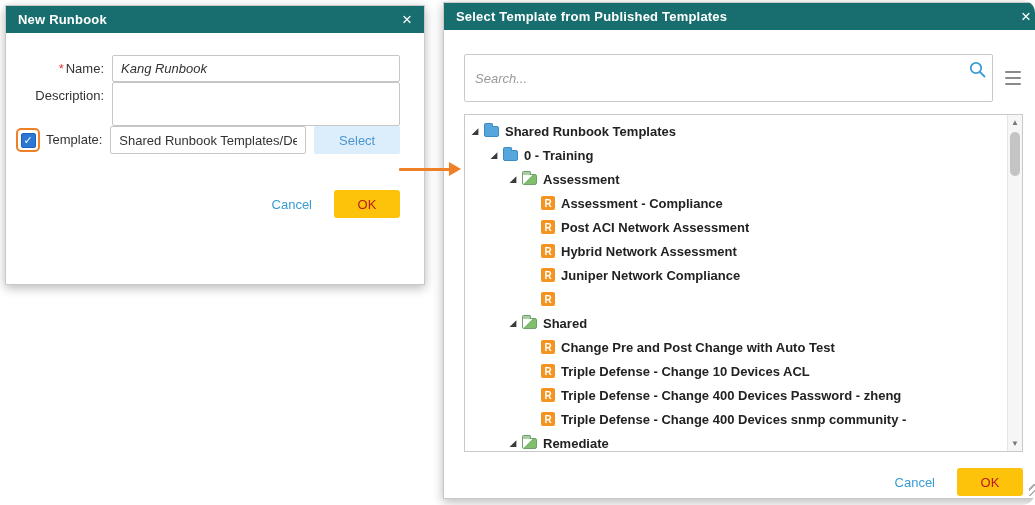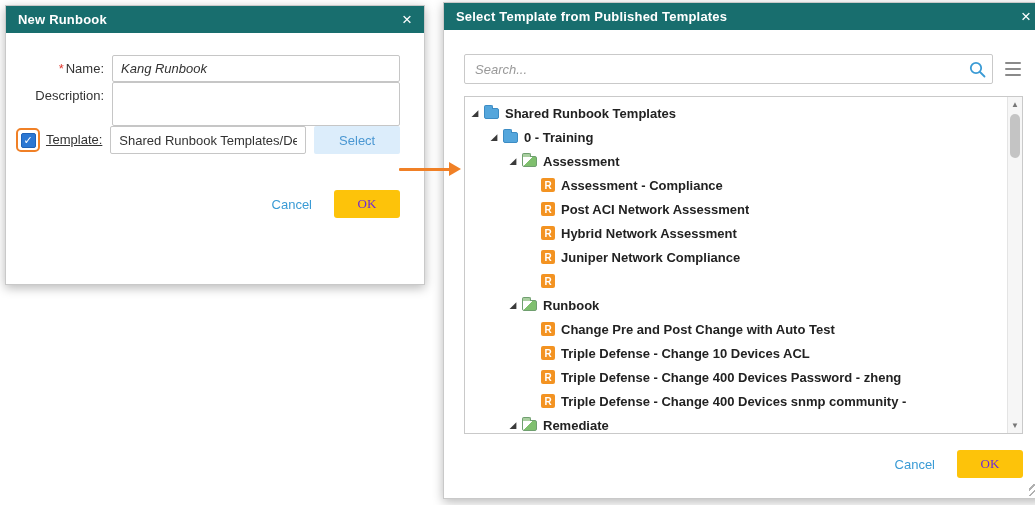--- a/index.html
+++ b/index.html
@@ -1,53 +1,53 @@
 <!DOCTYPE html>
 <html><head>
 <meta charset="utf-8">
 <style>
   * { margin:0; padding:0; box-sizing:border-box; }
   html,body { background:#fff; }
   body { font-family:"Liberation Sans", sans-serif; color:#333; }
-  .stage { position:relative; width:1035px; height:505px; background:#fff; overflow:hidden; }
+  .stage { position:relative; width:1035px; height:505px; background:#fff; overflow:hidden;border-radius:13px; }
 
   .dialog { position:absolute; background:#fff; border:1px solid #c9c9c9; box-shadow:0 3px 10px rgba(0,0,0,.28); }
   .dlg-left  { left:5px;  top:5px; width:420px; height:280px; }
   .dlg-right { left:443px; top:2px; width:601px; height:497px; }
 
   .titlebar { height:27px; background:#186e6e; color:#fff; display:flex; align-items:center; padding:0 10px 0 12px; }
   .titlebar .title { flex:1; font-size:13px; font-weight:600; letter-spacing:.2px; }
   .close-btn { font-size:17px; line-height:1; cursor:pointer; padding:0 2px; font-weight:400; }
 
   
   .nr-body { padding:22px 24px 0 10px; }
   .form-row { display:flex; align-items:flex-start; margin-bottom:0; }
   .form-label { width:96px; text-align:right; padding-right:8px; font-size:13px; color:#333; padding-top:6px; white-space:nowrap; }
   .req { color:#e0392f; margin-right:2px; }
   .txt-input { flex:1; height:27px; border:1px solid #c6c6c6; border-radius:2px; padding:0 8px; font-size:13px; color:#333; font-family:"Liberation Sans",sans-serif; outline:none;font-style:italic; }
   .desc-area { flex:1; height:44px; border:1px solid #c6c6c6; border-radius:2px; padding:4px 8px; font-size:13px; resize:none; font-family:"Liberation Sans",sans-serif; outline:none; }
-  .tmpl-row .form-label { width:70px;text-decoration:underline; }
+  .tmpl-row .form-label { width:70px; }
   .cb-outline { width:24px; height:24px; border:2px solid #f08026; border-radius:5px; display:flex; align-items:center; justify-content:center; margin:2px 2px 0 0; flex:0 0 auto; }
   .checkbox { width:15px; height:15px; background:#2b77d3; border:1px solid #1f63b8; border-radius:2px; color:#fff; font-size:11px; line-height:1; display:flex; align-items:center; justify-content:center; }
   .tmpl-input { flex:0 0 196px; height:28px; border:1px solid #c6c6c6; border-radius:2px; padding:0 8px; font-size:13px; color:#333; overflow:hidden; outline:none; }
   .select-btn { width:88px; height:28px; margin-left:8px; background:#dcedfb; color:#4a97d2; border:none; border-radius:2px; font-size:13px; cursor:pointer; font-family:"Liberation Sans",sans-serif; }
 
   .dlg-footer { display:flex; justify-content:flex-end; align-items:center; gap:22px; margin-top:36px; }
   .link-btn { color:#3a9bd5; font-size:13px; cursor:pointer;margin-left:38px; }
-  .ok-btn { width:66px; height:28px; background:#fdc30a; border:none; border-radius:3px; color:#6d28d9; font-size:13px; cursor:pointer; font-family:Liberation Serif, serif; }
+  .ok-btn { width:66px; height:28px; background:#fdc30a; border:none; border-radius:3px; color:#b91c1c; font-size:13px; cursor:pointer; font-family:Liberation Sans, sans-serif; }
 
   
   .arrow-line { position:absolute; left:399px; top:168px; width:52px; height:3px; background:#f08026; z-index:20; border-radius:1px; }
   .arrow-head { position:absolute; left:449px; top:162px; width:0; height:0; border-left:12px solid #f08026; border-top:7px solid transparent; border-bottom:7px solid transparent; z-index:20; }
 
   
   .st-body { padding:24px 20px 0 20px; }
   .search-row { display:flex; align-items:center; gap:10px; }
   .search-box { flex:1; position:relative; }
-  .search-input { width:100%; height:30px; border:1px solid #c9c9c9; border-radius:2px; padding:0 32px 0 10px; font-size:13px; color:#333; font-family:"Liberation Sans",sans-serif; outline:none; }
+  .search-input { width:100%; height:48px; border:1px solid #c9c9c9; border-radius:2px; padding:0 32px 0 10px; font-size:13px; color:#333; font-family:"Liberation Sans",sans-serif; outline:none; }
   .search-input::placeholder { color:#999; font-style:italic; }
   .search-icon { position:absolute; right:7px; top:6px; width:18px; height:18px; cursor:pointer; }
   .menu-icon { width:20px; height:16px; display:flex; flex-direction:column; justify-content:space-between; cursor:pointer; padding:1px 2px; }
   .menu-icon span { display:block; height:2px; background:#8a8a8a; border-radius:1px; }
 
   .tree-panel { position:relative; margin-top:12px; height:338px; border:1px solid #c9c9c9; overflow:hidden; background:#fff; }
   .tree { padding:4px 20px 0 0; }
   .tree-row { display:flex; align-items:center; height:24px; font-size:13px; color:#222; white-space:nowrap; cursor:default; }
   .expander { width:12px; margin-right:3px; font-size:9px; color:#3a3a3a; text-align:center; flex:0 0 auto; cursor:pointer; }
   .expander.empty { cursor:default; }
@@ -167,21 +167,21 @@
               <span class="ticon icon-runbook">R</span>
               <span class="tree-label">Juniper Network Compliance</span>
             </div>
             <div class="tree-row" style="padding-left: 61px;">
               <span class="expander empty"></span>
               <span class="ticon icon-runbook">R</span>
             </div>
             <div class="tree-row" style="padding-left: 42px;">
               <span class="expander">◢</span>
               <span class="ticon icon-category"></span>
-              <span class="tree-label">Runbook</span>
+              <span class="tree-label">Shared</span>
             </div>
             <div class="tree-row" style="padding-left: 61px;">
               <span class="expander empty"></span>
               <span class="ticon icon-runbook">R</span>
               <span class="tree-label">Change Pre and Post Change with Auto Test</span>
             </div>
             <div class="tree-row" style="padding-left: 61px;">
               <span class="expander empty"></span>
               <span class="ticon icon-runbook">R</span>
               <span class="tree-label">Triple Defense - Change 10 Devices ACL</span>

